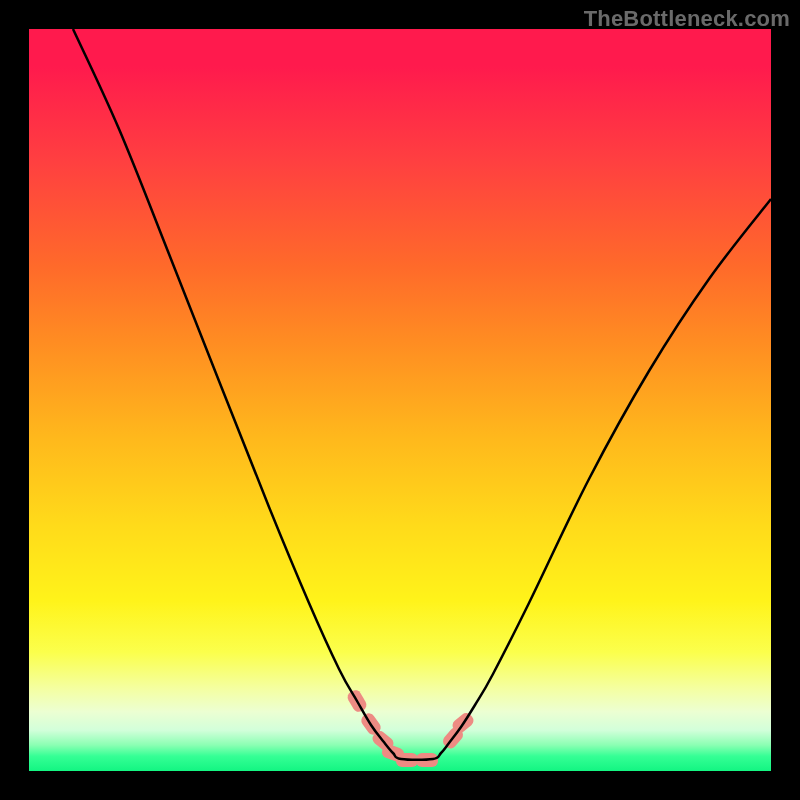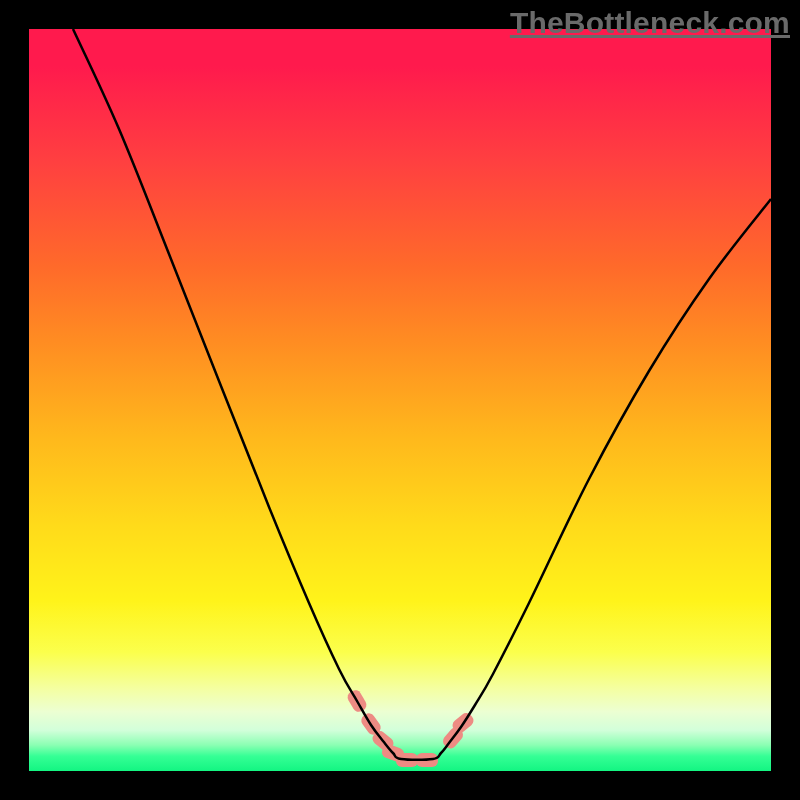--- a/index.html
+++ b/index.html
@@ -42,25 +42,24 @@
       #8bffb3 96.5%,
       #35ff95 98%,
       #13f582 100%
     );
   }
   .watermark {
     position: absolute;
     top: 6px;
     right: 10px;
     color: #6a6a6a;
-    font-size: 30px;
+    font-size: 22px;
     font-weight: 600;
     letter-spacing: 0.2px;
     user-select: none;
-    text-decoration: underline;
   }
   svg.curve {
     position: absolute;
     left: 0;
     top: 0;
     width: 742px;
     height: 742px;
   }
 </style>
 </head>

